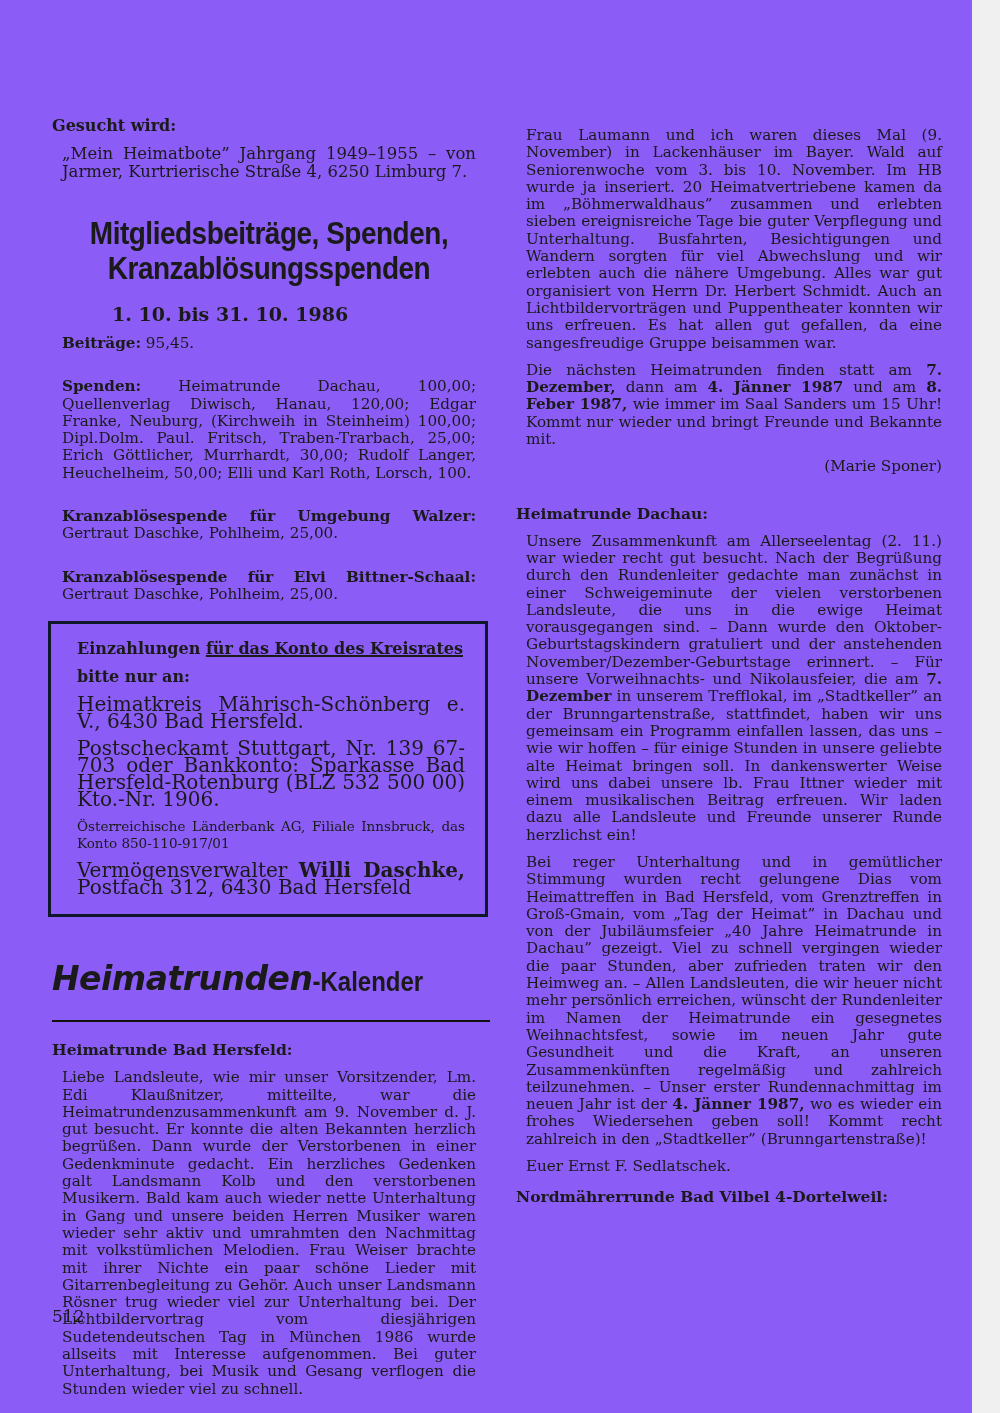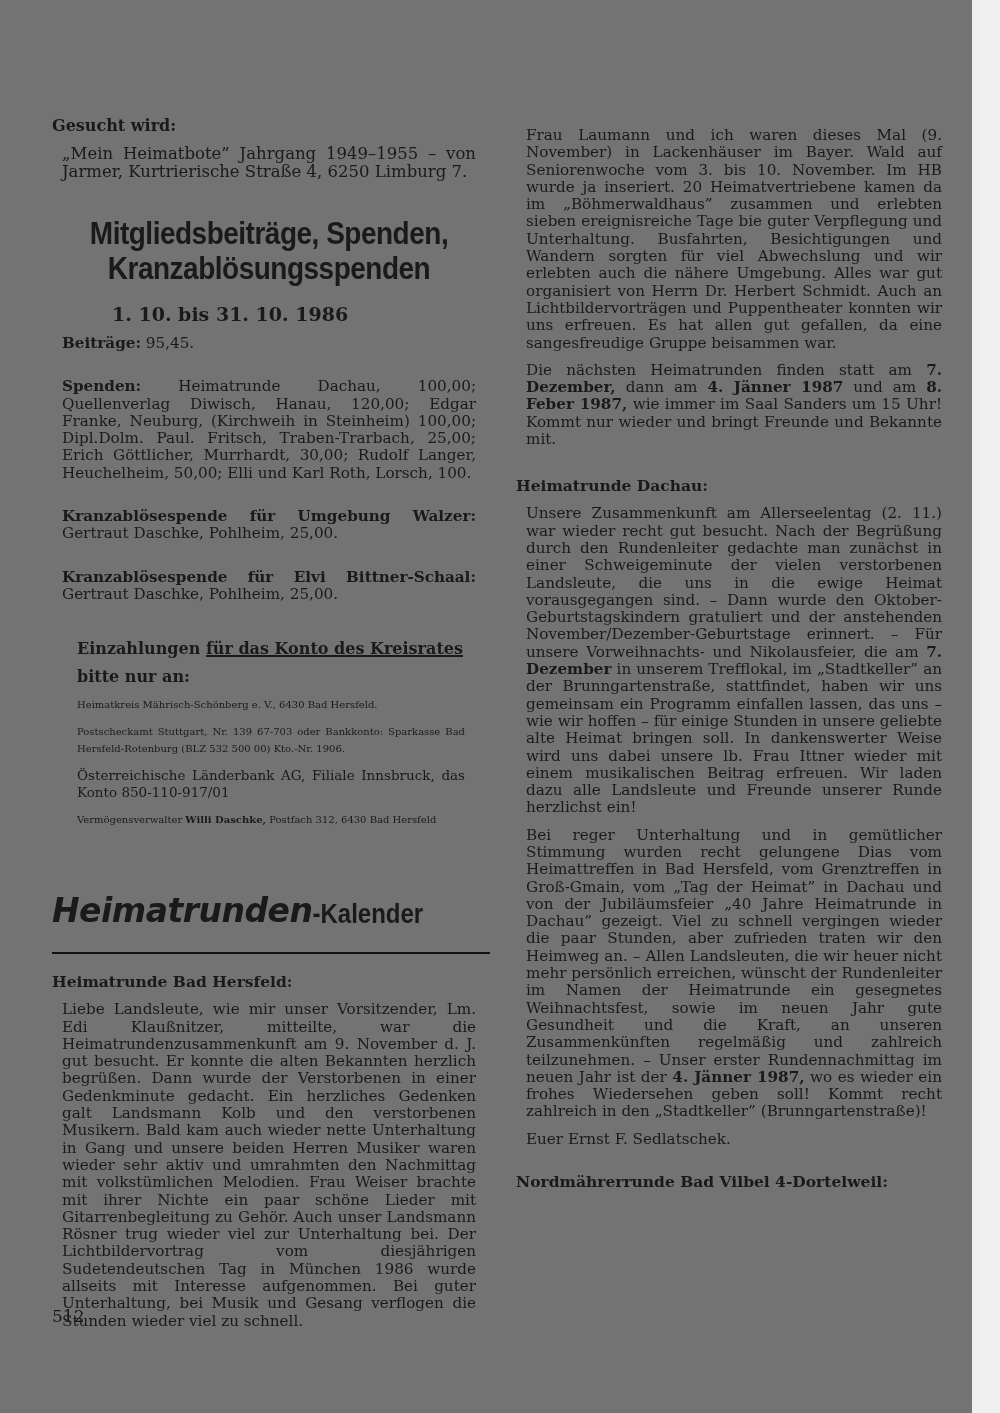--- a/index.html
+++ b/index.html
@@ -6,45 +6,45 @@
   body {
     width: 1000px; height: 1413px;
     background: #f7f7f5;
     position: relative; overflow: hidden;
     font-family: "DejaVu Serif", "Liberation Serif", serif;
     color: #1a1a1a;
   }
   .page {
     position: absolute; left: 0; top: 0;
     width: 972px; height: 1413px;
-    background: #737373;
+    background: #8b5cf6;
   }
   .margin-strip {
     position: absolute; left: 972px; top: 0; width: 28px; height: 1413px;
     background: #f0f0f0;
   }
   .col { position: absolute; }
   .col-left { left: 52px; top: 117px; width: 434px; }
   .col-right { left: 516px; top: 117px; width: 436px; }
   p { margin: 10px; text-align: justify; font-size: 15.2px; line-height: 17.3px; }
   .b { font-weight: bold; }
   .h-bold { font-weight: bold; font-size: 16px; line-height: 18px; margin: 0; }
   .title-block {
     text-align: center; margin: 40px 0 22px 0;
     font-family: "Liberation Sans", "DejaVu Sans", sans-serif;
     font-weight: bold; font-size: 28px; line-height: 30px;
     letter-spacing: -0.5px; transform: scaleY(1.15);
   }
   .date-range { font-weight: bold; font-size: 19px; margin: 12px 0 4px 60px; }
   .gap { height: 6px; }
   .box {
-    border: 3px solid #737373; margin: 18px 0 0 -4px; padding: 6px 10px 8px 16px;
+    border: 3px solid #0f172a; margin: 18px 0 0 -4px; padding: 6px 10px 8px 16px;
     width: 408px;
   }
-  .box p { font-size: 10px; line-height: 17px; }
+  .box p { font-size: 20px; line-height: 17px; }
   .box .small { font-size: 13.5px; line-height: 17px; }
   .underline { text-decoration: underline; text-decoration-thickness: 2px; }
   .kalender {
     margin: 42px 0 0 0; border-bottom: 2px solid #111; padding-bottom: 22px; width: 438px;
   }
   .kal-script {
     font-family: "DejaVu Sans", sans-serif; font-style: italic; font-weight: bold;
     font-size: 33px; letter-spacing: -0.5px;
   }
   .kal-plain {
@@ -96,29 +96,30 @@
     <section>
       <div class="sub-head">Heimatrunde Bad Hersfeld:</div>
       <p>Liebe Landsleute, wie mir unser Vorsitzender, Lm. Edi Klaußnitzer, mitteilte, war die Heimatrundenzusammenkunft am 9. November d. J. gut besucht. Er konnte die alten Bekannten herzlich begrüßen. Dann wurde der Verstorbenen in einer Gedenkminute gedacht. Ein herzliches Gedenken galt Landsmann Kolb und den verstorbenen Musikern. Bald kam auch wieder nette Unterhaltung in Gang und unsere beiden Herren Musiker waren wieder sehr aktiv und umrahmten den Nachmittag mit volkstümlichen Melodien. Frau Weiser brachte mit ihrer Nichte ein paar schöne Lieder mit Gitarrenbegleitung zu Gehör. Auch unser Landsmann Rösner trug wieder viel zur Unterhaltung bei. Der Lichtbildervortrag vom diesjährigen Sudetendeutschen Tag in München 1986 wurde allseits mit Interesse aufgenommen. Bei guter Unterhaltung, bei Musik und Gesang verflogen die Stunden wieder viel zu schnell.</p>
     </section>
   </div>
 
   <div class="col col-right">
     <section>
       <p>Frau Laumann und ich waren dieses Mal (9. November) in Lackenhäuser im Bayer. Wald auf Seniorenwoche vom 3. bis 10. November. Im HB wurde ja inseriert. 20 Heimatvertriebene kamen da im „Böhmerwaldhaus” zusammen und erlebten sieben ereignisreiche Tage bie guter Verpflegung und Unterhaltung. Busfahrten, Besichtigungen und Wandern sorgten für viel Abwechslung und wir erlebten auch die nähere Umgebung. Alles war gut organisiert von Herrn Dr. Herbert Schmidt. Auch an Lichtbildervorträgen und Puppentheater konnten wir uns erfreuen. Es hat allen gut gefallen, da eine sangesfreudige Gruppe beisammen war.</p>
       <p><span>Die nächsten Heimatrunden finden statt am </span><span class="b">7. Dezember,</span><span> dann am </span><span class="b">4. Jänner 1987</span><span> und am </span><span class="b">8. Feber 1987,</span><span> wie immer im Saal Sanders um 15 Uhr! Kommt nur wieder und bringt Freunde und Bekannte mit.</span></p>
+      <p style="text-align:right">(Marie Sponer)</p>
     </section>
 
     <section>
       <div class="sub-head" style="margin-top:28px">Heimatrunde Dachau:</div>
       <p><span>Unsere Zusammenkunft am Allerseelentag (2. 11.) war wieder recht gut besucht. Nach der Begrüßung durch den Rundenleiter gedachte man zunächst in einer Schweigeminute der vielen verstorbenen Landsleute, die uns in die ewige Heimat vorausgegangen sind. – Dann wurde den Oktober-Geburtstagskindern gratuliert und der anstehenden November/Dezember-Geburtstage erinnert. – Für unsere Vorweihnachts- und Nikolausfeier, die am </span><span class="b">7. Dezember</span><span> in unserem Trefflokal, im „Stadtkeller” an der Brunngartenstraße, stattfindet, haben wir uns gemeinsam ein Programm einfallen lassen, das uns – wie wir hoffen – für einige Stunden in unsere geliebte alte Heimat bringen soll. In dankenswerter Weise wird uns dabei unsere lb. Frau Ittner wieder mit einem musikalischen Beitrag erfreuen. Wir laden dazu alle Landsleute und Freunde unserer Runde herzlichst ein!</span></p>
       <p><span>Bei reger Unterhaltung und in gemütlicher Stimmung wurden recht gelungene Dias vom Heimattreffen in Bad Hersfeld, vom Grenztreffen in Groß-Gmain, vom „Tag der Heimat” in Dachau und von der Jubiläumsfeier „40 Jahre Heimatrunde in Dachau” gezeigt. Viel zu schnell vergingen wieder die paar Stunden, aber zufrieden traten wir den Heimweg an. – Allen Landsleuten, die wir heuer nicht mehr persönlich erreichen, wünscht der Rundenleiter im Namen der Heimatrunde ein gesegnetes Weihnachtsfest, sowie im neuen Jahr gute Gesundheit und die Kraft, an unseren Zusammenkünften regelmäßig und zahlreich teilzunehmen. – Unser erster Rundennachmittag im neuen Jahr ist der </span><span class="b">4. Jänner 1987,</span><span> wo es wieder ein frohes Wiedersehen geben soll! Kommt recht zahlreich in den „Stadtkeller” (Brunngartenstraße)!</span></p>
       <p>Euer Ernst F. Sedlatschek.</p>
     </section>
 
     <section>
-      <div class="sub-head" style="margin-top:24px">Nordmährerrunde Bad Vilbel 4-Dortelweil:</div>
+      <div class="sub-head" style="margin-top:12px">Nordmährerrunde Bad Vilbel 4-Dortelweil:</div>
     </section>
   </div>
 
   <div class="page-num">512</div>
 </div>
 <div class="margin-strip"></div>
 
 </body></html>

